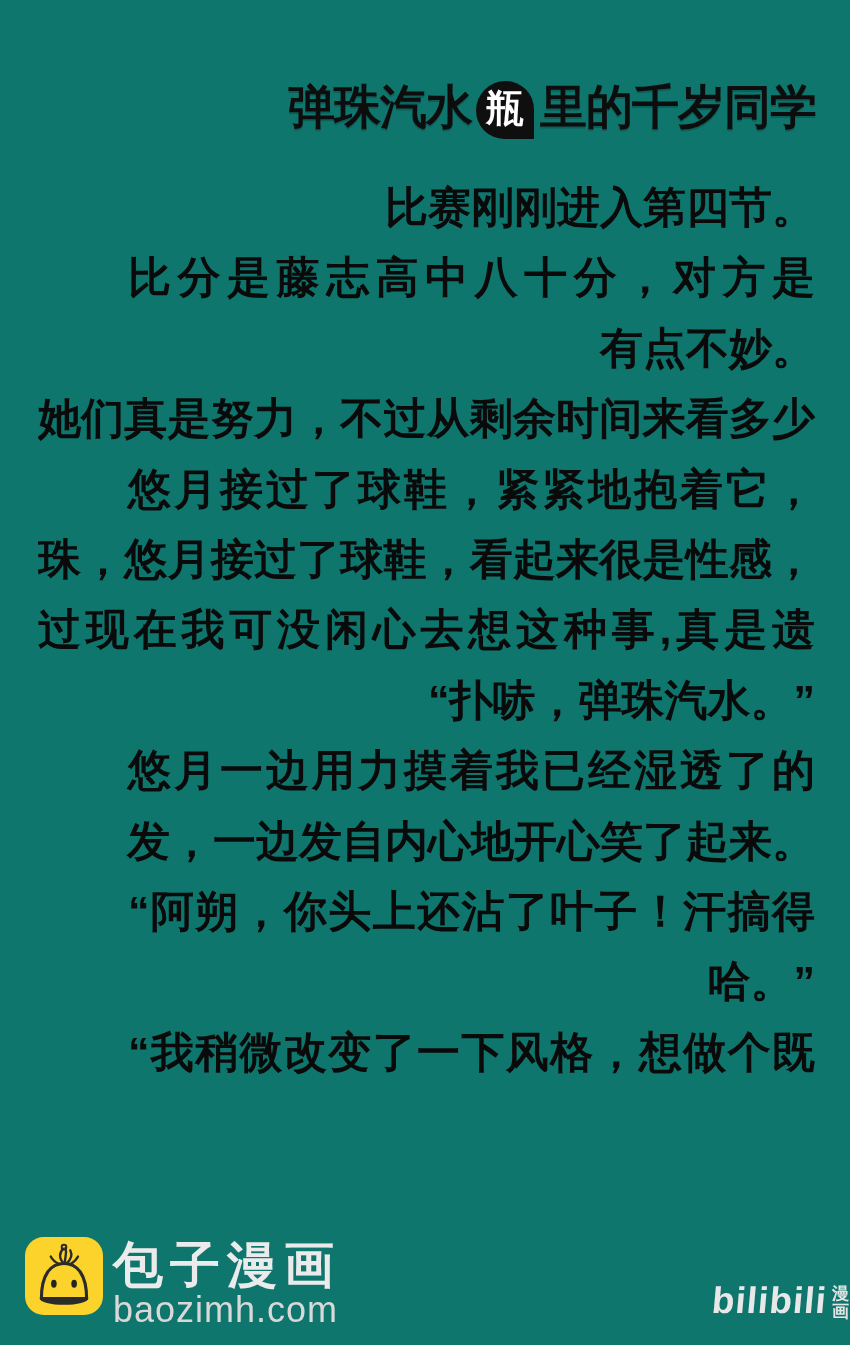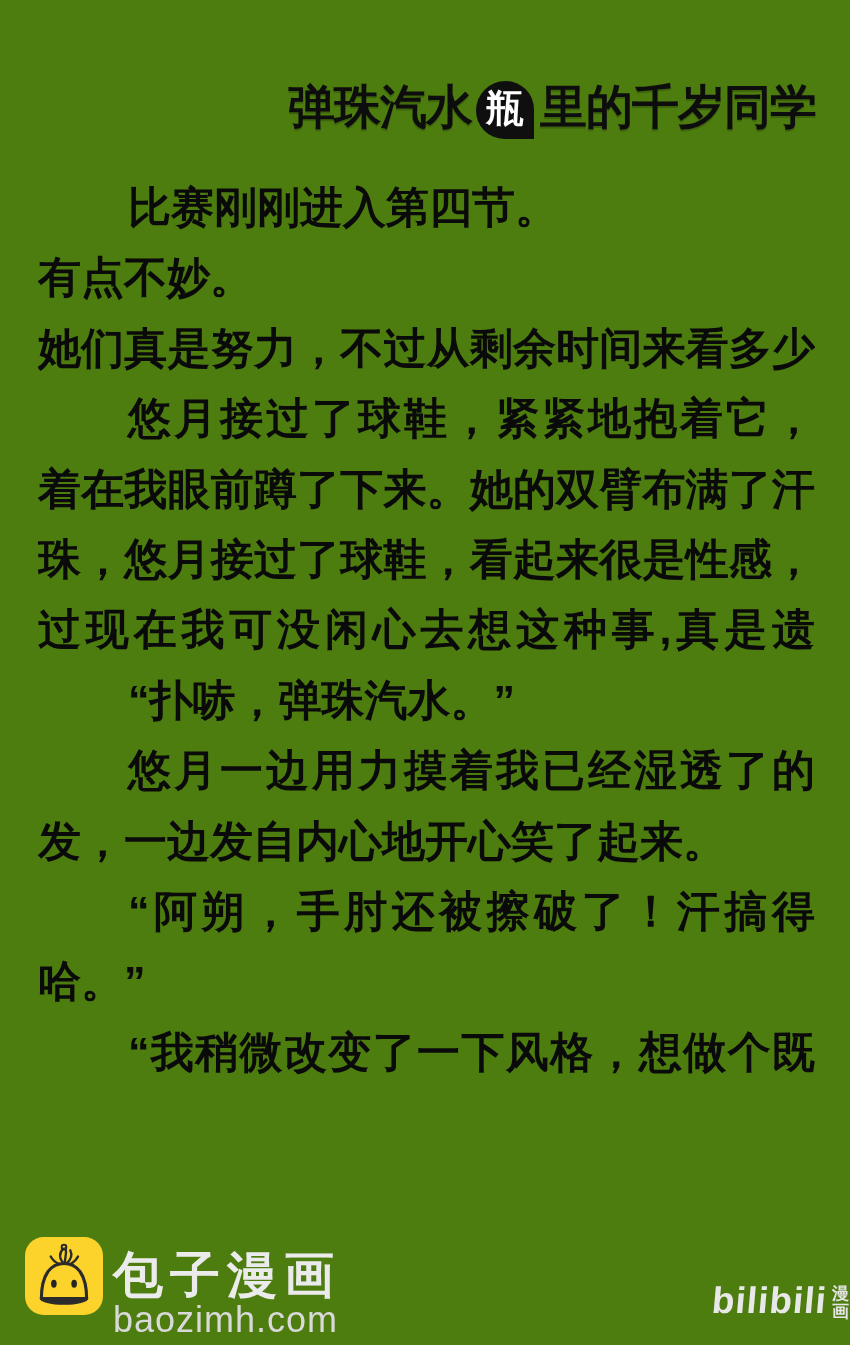--- a/index.html
+++ b/index.html
@@ -4,21 +4,21 @@
 <style>
   html, body {
     margin: 0;
     padding: 0;
     background: #ffffff;
   }
   .page {
     position: relative;
     width: 850px;
     height: 1345px;
-    background: #4d7c0f;
+    background: #0f766e;
     overflow: hidden;
   }
 
   
   .title-row {
     position: absolute;
     top: 76px;
     left: 0;
     right: 34px;
     display: flex;
@@ -62,21 +62,21 @@
     width: 777px;
     font-family: "Liberation Sans", "DejaVu Sans", sans-serif;
     font-weight: 700;
     font-size: 43px;
     color: #0a0a0a;
     z-index: 2;
   }
   .line {
     height: 70.4px;
     line-height: 70.4px;
-    text-align: left;
+    text-align: right;
     overflow: hidden;
   }
   .line.indent { text-indent: 90px; }
   .line.fill {
     text-align: justify;
     text-align-last: justify;
   }
 
   
   .wm-baozi {
@@ -91,21 +91,21 @@
   .wm-baozi-texts {
     margin-left: 10px;
     font-family: "Liberation Sans", "DejaVu Sans", sans-serif;
   }
   .wm-baozi-name {
     font-size: 50px;
     line-height: 52px;
     font-weight: 700;
     letter-spacing: 7px;
     color: #ebebeb;
-    margin-top: 12px;
+    margin-top: 2px;
     white-space: nowrap;
   }
   .wm-baozi-domain {
     font-size: 36px;
     line-height: 38px;
     font-weight: 400;
     letter-spacing: 1px;
     color: #d9d9d9;
     white-space: nowrap;
   }
@@ -146,30 +146,30 @@
   <header class="title-row">
     <span>弹珠汽水</span>
     <span class="bottle-badge">
       <span class="bottle-char">瓶</span>
     </span>
     <span>里的千岁同学</span>
   </header>
 
   <main class="novel-body" id="body-lines">
       <div class="line indent">比赛刚刚进入第四节。</div>
+      <div class="line indent fill">比分是藤志高中八十分，对方是</div>
       <div class="line">有点不妙。</div>
       <div class="line fill">她们真是努力，不过从剩余时间来看多少</div>
       <div class="line indent fill">悠月接过了球鞋，紧紧地抱着它，接</div>
-      <div class="line fill">着在我眼前蹲了下来。她的双臂布满了汗</div>
       <div class="line fill">珠，悠月接过了球鞋，看起来很是性感，不</div>
       <div class="line fill">过现在我可没闲心去想这种事,真是遗憾。</div>
       <div class="line indent">“扑哧，弹珠汽水。”</div>
       <div class="line indent fill">悠月一边用力摸着我已经湿透了的头</div>
       <div class="line">发，一边发自内心地开心笑了起来。</div>
-      <div class="line indent fill">“阿朔，手肘还被擦破了！汗搞得</div>
+      <div class="line indent fill">“阿朔，你头上还沾了叶子！汗搞得</div>
       <div class="line">哈。”</div>
       <div class="line indent fill">“我稍微改变了一下风格，想做个既</div>
     </main>
 
   <div class="wm-baozi">
     <svg width="78" height="78" viewBox="0 0 100 100">
       <rect width="100" height="100" rx="24" fill="#FBD32B"></rect>
       <ellipse cx="50" cy="79" rx="31" ry="8" fill="#2b2b2b"></ellipse>
       <path d="M21 79 C21 48 33 34 50 34 C67 34 79 48 79 79 Z" fill="#FBD32B" stroke="#2b2b2b" stroke-width="4" stroke-linejoin="round"></path>
       <path d="M50 34 C43 28 44 20 49 15" fill="none" stroke="#2b2b2b" stroke-width="3" stroke-linecap="round"></path>

